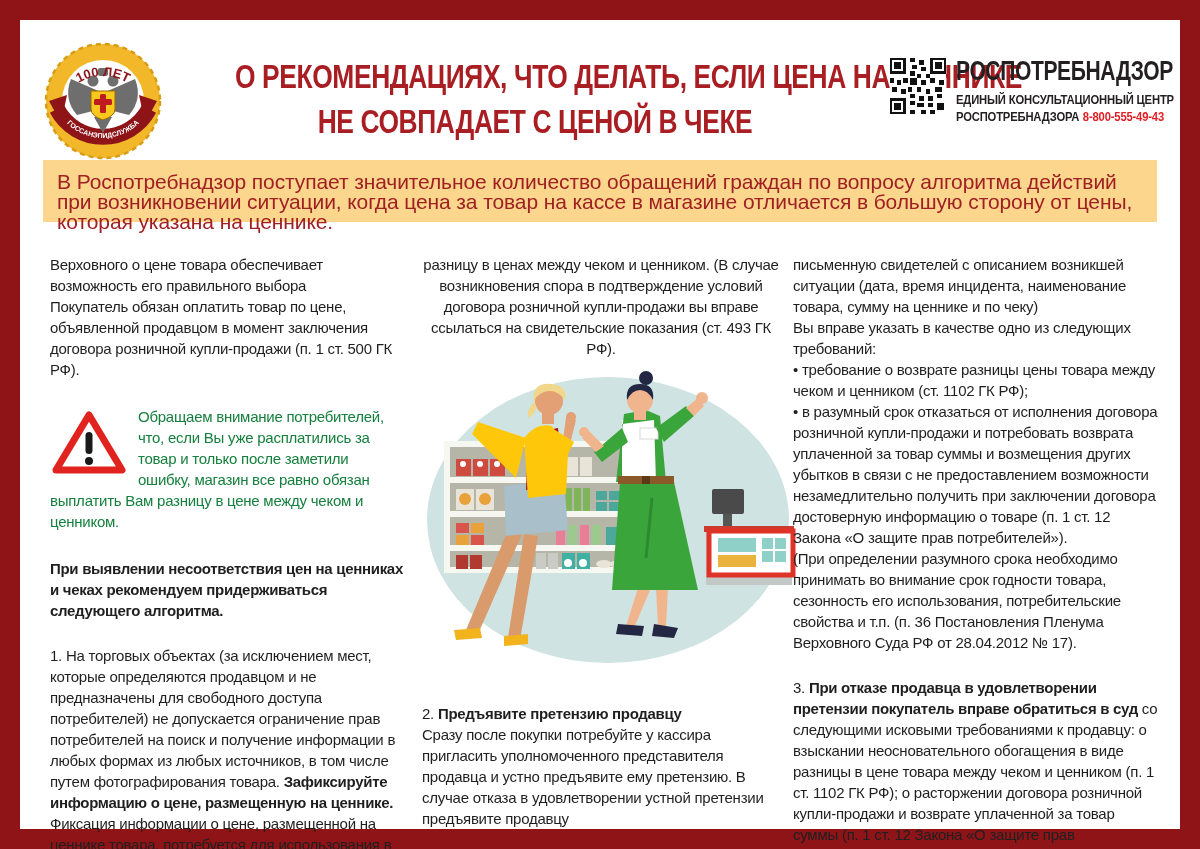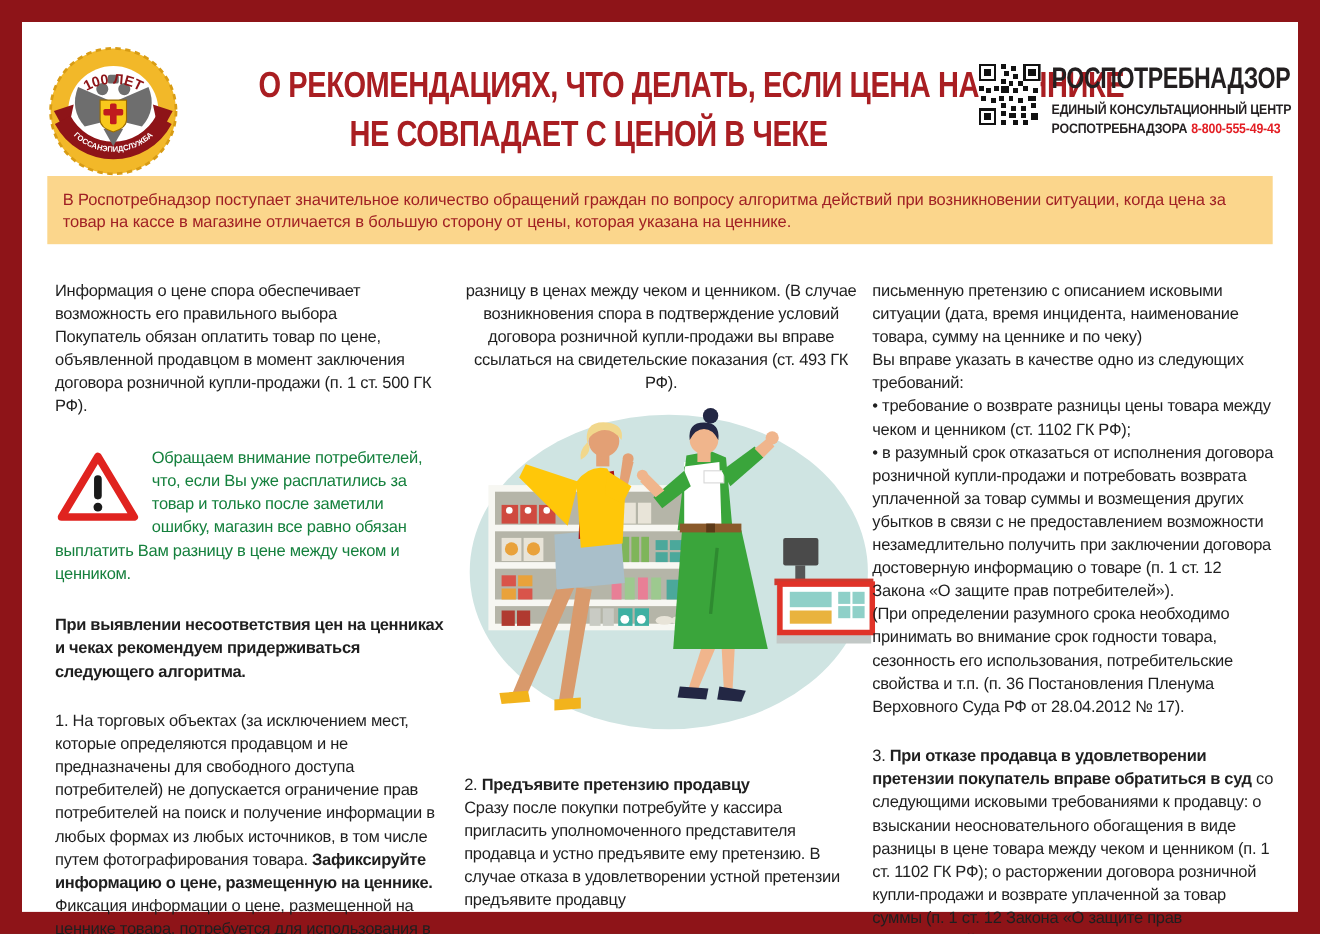--- a/index.html
+++ b/index.html
@@ -15,21 +15,21 @@
   .hdr-right{position:absolute;left:870px;top:36px;width:280px;}
   .qr{position:absolute;left:0;top:2px;width:56px;height:56px;}
   .brand{position:absolute;left:66px;top:0px;font-weight:bold;font-size:27px;color:#231f20;
          white-space:nowrap;transform:scaleX(0.78);transform-origin:left;letter-spacing:-0.5px;}
   .hdr-sub{position:absolute;left:66px;top:36px;font-weight:bold;font-size:12.5px;line-height:17px;
            color:#231f20;white-space:nowrap;transform:scaleX(0.9);transform-origin:left;letter-spacing:-0.2px;}
   .hdr-sub .phone{color:#e31e24;margin-left:4px;}
 
   
   .banner{position:absolute;left:23px;top:140px;width:1086px;height:38px;background:#fbd68c;
-          padding:12px 14px;color:#a02024;font-size:15px;line-height:20px;letter-spacing:-0.1px;}
+          padding:12px 14px;color:#a02024;font-size:21px;line-height:20px;letter-spacing:-0.1px;}
 
   
   .col{position:absolute;color:#1f1f1f;font-size:15px;line-height:21px;letter-spacing:-0.25px;}
   .col p{margin:0;}
   .col b{letter-spacing:-0.3px;}
   .col1{left:30px;top:234px;width:354px;}
   .col2a{left:402px;top:234px;width:358px;text-align:center;}
   .col2b{left:402px;top:683px;width:358px;}
   .col3{left:773px;top:234px;width:366px;}
   .gap26{margin-top:26px!important;}
@@ -133,21 +133,21 @@
         <div>ЕДИНЫЙ КОНСУЛЬТАЦИОННЫЙ ЦЕНТР</div>
         <div><span>РОСПОТРЕБНАДЗОРА</span><span class="phone">8-800-555-49-43</span></div>
       </div>
     </div>
 
     <div class="banner">
       <span>В Роспотребнадзор поступает значительное количество обращений граждан по вопросу алгоритма действий при возникновении ситуации, когда цена за товар на кассе в магазине отличается в большую сторону от цены, которая указана на ценнике.</span>
     </div>
 
     <div class="col col1">
-      <p>Информация о цене спора обеспечивает возможность его правильного выбора</p>
+      <p>Верховного о цене товара обеспечивает возможность его правильного выбора</p>
       <p>Покупатель обязан оплатить товар по цене, объявленной продавцом в момент заключения договора розничной купли-продажи (п. 1 ст. 500 ГК РФ).</p>
 
       <div class="warn clearfix gap26">
         <svg class="warn-tri" viewBox="0 0 78 70">
           <path d="M39,7 L72,62 L6,62 Z" fill="#ffffff" stroke="#e0231f" stroke-width="7" stroke-linejoin="round"></path>
           <rect x="35.5" y="24" width="7" height="22" rx="3.5" fill="#1a1a1a"></rect>
           <circle cx="39" cy="53" r="4" fill="#1a1a1a"></circle>
         </svg>
         <span>Обращаем внимание потребителей, что, если Вы уже расплатились за товар и только после заметили ошибку, магазин все равно обязан выплатить Вам разницу в цене между чеком и ценником.</span>
       </div>
@@ -288,21 +288,21 @@
         </g>
       </svg>
     </div>
 
     <div class="col col2b">
       <p><span>2. </span><b>Предъявите претензию продавцу</b></p>
       <p>Сразу после покупки потребуйте у кассира пригласить уполномоченного представителя продавца и устно предъявите ему претензию. В случае отказа в удовлетворении устной претензии предъявите продавцу</p>
     </div>
 
     <div class="col col3">
-      <p>письменную претензию с описанием исковыми ситуации (дата, время инцидента, наименование товара, сумму на ценнике и по чеку)</p>
+      <p>письменную свидетелей с описанием возникшей ситуации (дата, время инцидента, наименование товара, сумму на ценнике и по чеку)</p>
       <p>Вы вправе указать в качестве одно из следующих требований:</p>
       <p>• требование о возврате разницы  цены товара между чеком и ценником (ст. 1102 ГК РФ);</p>
       <p>• в разумный срок отказаться от исполнения договора розничной купли-продажи и потребовать возврата уплаченной за товар суммы и возмещения других убытков в связи с не предоставлением возможности незамедлительно получить при заключении договора достоверную информацию о товаре (п. 1 ст. 12 Закона «О защите прав потребителей»).</p>
       <p>(При определении разумного срока необходимо принимать во внимание срок годности товара, сезонность его использования, потребительские свойства и т.п. (п. 36 Постановления Пленума Верховного Суда РФ от 28.04.2012 № 17).</p>
       <p class="gap24"><span>3. </span><b>При отказе продавца в удовлетворении претензии покупатель вправе обратиться в суд</b><span> со следующими исковыми требованиями к продавцу: о взыскании неосновательного обогащения в виде разницы в цене товара между чеком и ценником (п. 1 ст. 1102 ГК РФ); о расторжении договора розничной купли-продажи и возврате уплаченной за товар суммы (п. 1 ст. 12 Закона «О защите прав потребителей»).</span></p>
 
     </div>
 
   </div>
 </div>

